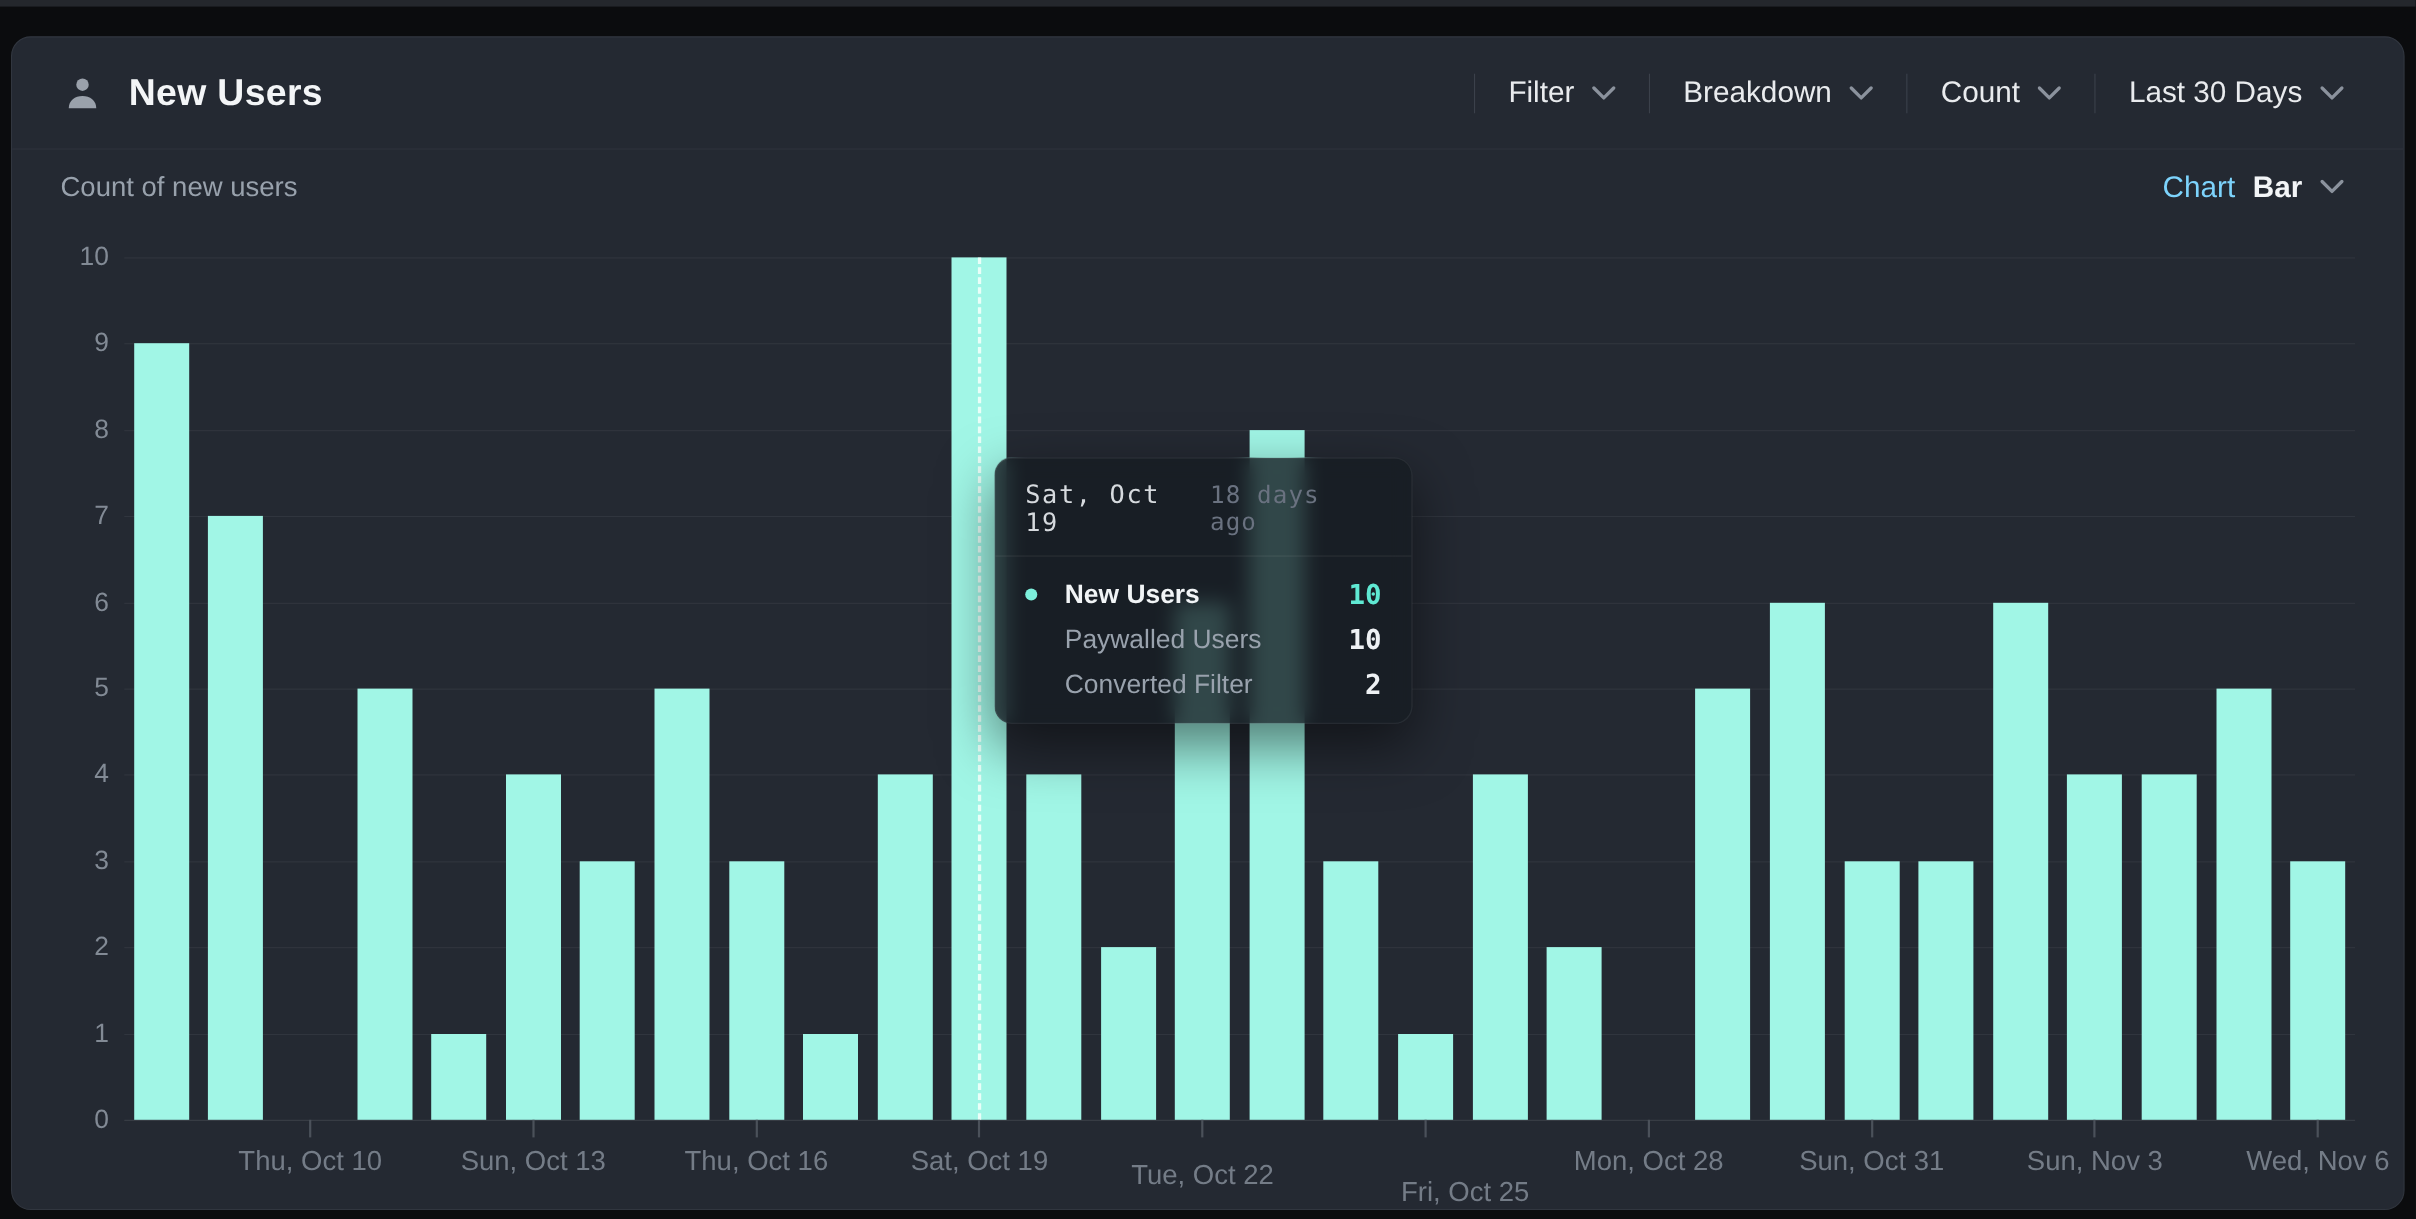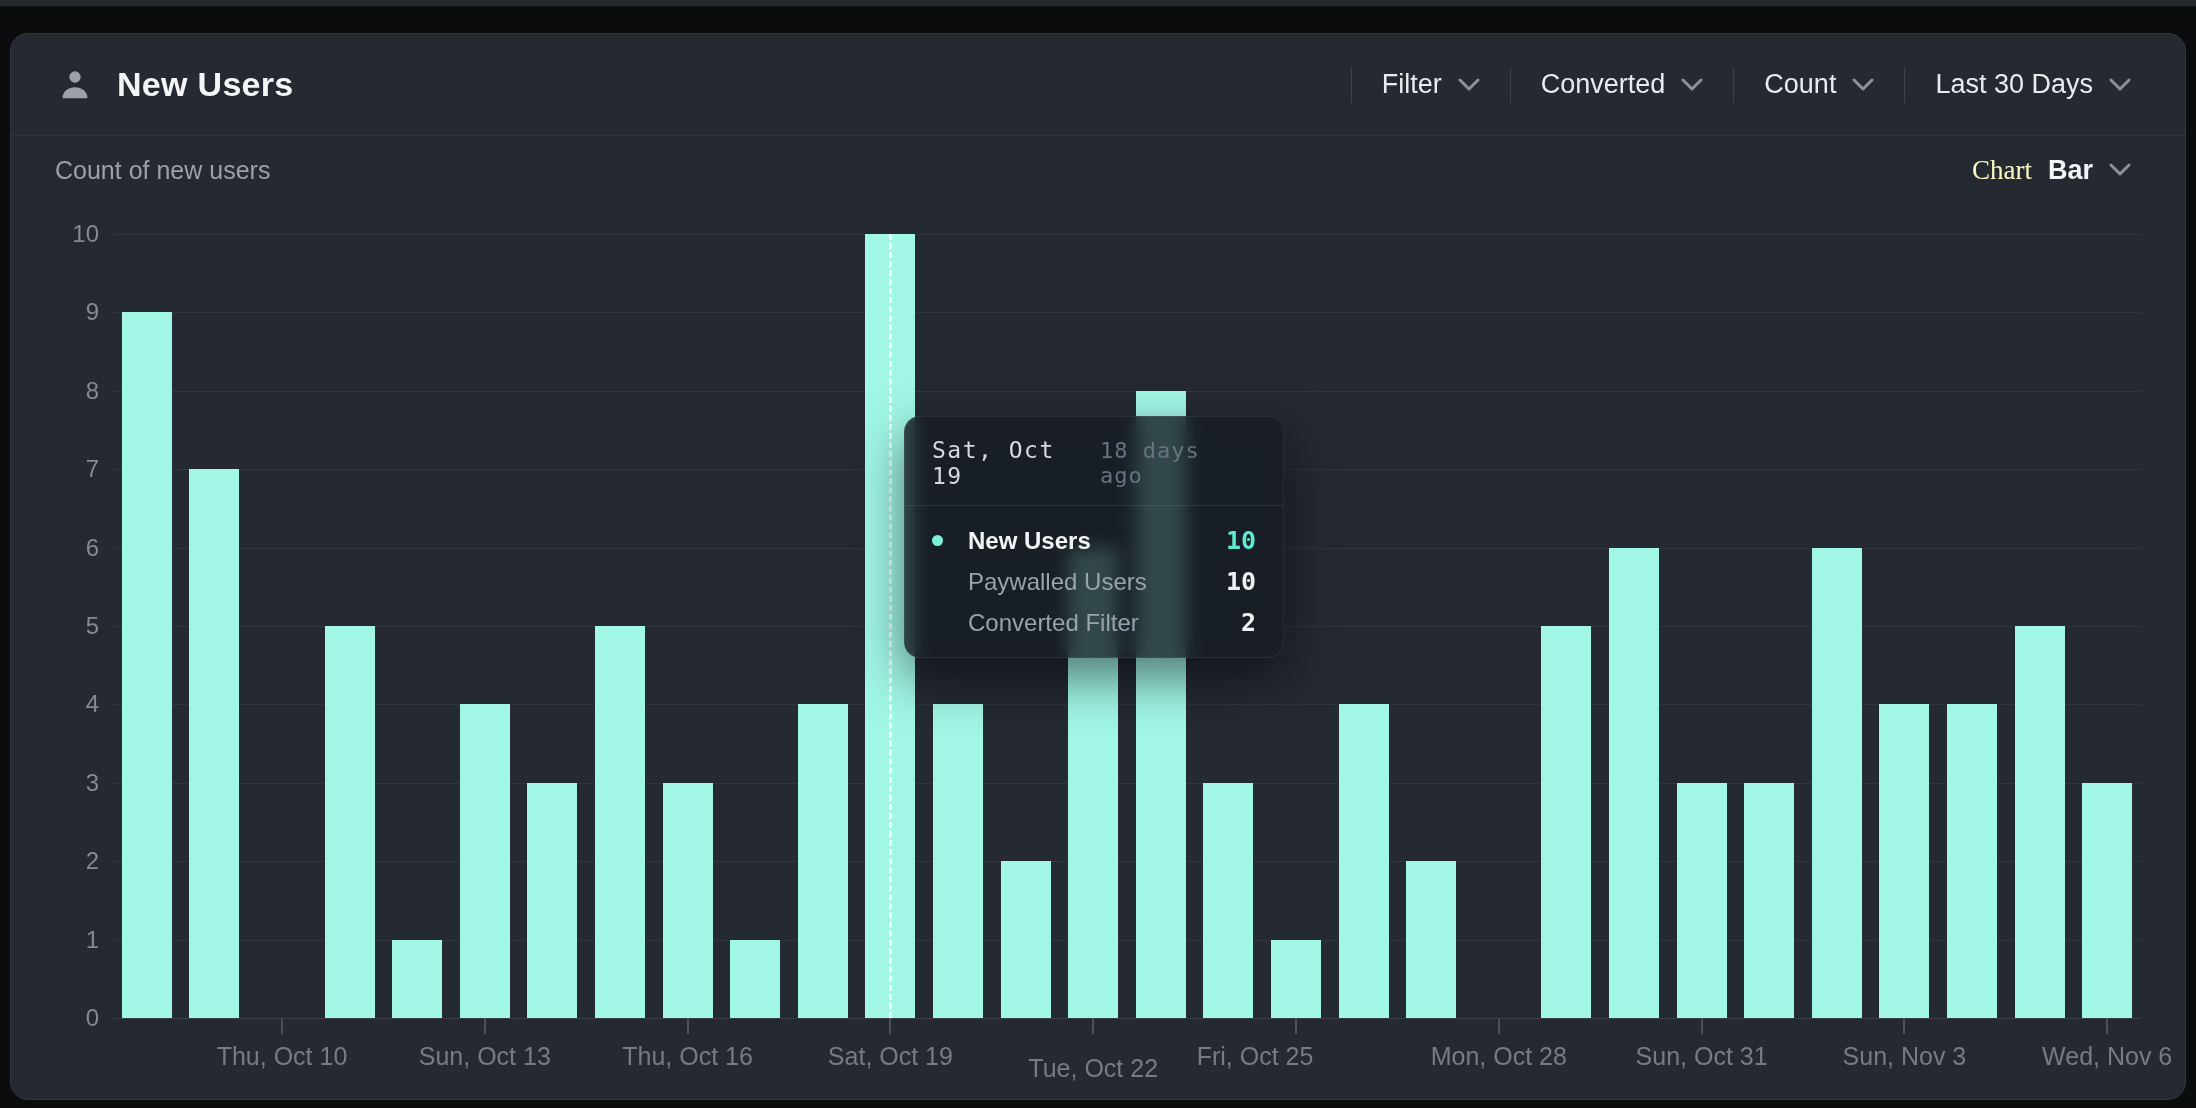--- a/index.html
+++ b/index.html
@@ -18,21 +18,21 @@
   .ctrl { display:flex; align-items:center; padding:0 30px; color:#e9ebee; font-size:27px;
           font-weight:500; cursor:pointer; white-space:nowrap; }
   .ctrl:last-child { padding-right:0; }
   .chev { margin-left:16px; width:22px; height:14px; }
   .ctrl-sep { width:1px; height:36px; background:#3b414b; }
 
   
   .subheader { height:68px; display:flex; align-items:center; padding:0 54px 0 44px;text-align:center; }
   .metric-label { font-size:25px; font-weight:500; color:#98a1ac; }
   .chart-select { margin-left:auto; display:flex; align-items:center; font-size:27px; cursor:pointer; }
-  .chart-select .lbl { color:#fef9c3; margin-right:16px;font-family:Liberation Serif, serif; }
+  .chart-select .lbl { color:#7dd3fc; margin-right:16px; }
   .chart-select .val { color:#f3f5f7; font-weight:700; }
 
   
   .plot { position:absolute; left:102px; top:200px; width:2028px; height:784px; }
   .gridline { position:absolute; left:0; right:0; height:1px; background:rgba(255,255,255,0.06); }
   .gridline.zero { background:rgba(255,255,255,0.10); }
   .y-label { position:absolute; left:8px; width:80px; text-align:right; font-size:24px;
              color:#828a95; line-height:28px; }
   .bar { position:absolute; bottom:0; width:50px; background:#a1f6e6; }
   .hover-line { position:absolute; bottom:0; width:0; border-left:3px dashed rgba(243,255,251,0.88); }
@@ -77,21 +77,21 @@
     <div class="controls">
       <div class="ctrl-sep"></div>
       <div class="ctrl">
         <span>Filter</span>
         <svg class="chev" viewBox="0 0 22 14">
           <path d="M2 2 L11 11 L20 2" fill="none" stroke="#8b929d" stroke-width="3" stroke-linecap="round" stroke-linejoin="round"></path>
         </svg>
       </div>
       <div class="ctrl-sep"></div>
       <div class="ctrl">
-        <span>Converted</span>
+        <span>Breakdown</span>
         <svg class="chev" viewBox="0 0 22 14">
           <path d="M2 2 L11 11 L20 2" fill="none" stroke="#8b929d" stroke-width="3" stroke-linecap="round" stroke-linejoin="round"></path>
         </svg>
       </div>
       <div class="ctrl-sep"></div>
       <div class="ctrl">
         <span>Count</span>
         <svg class="chev" viewBox="0 0 22 14">
           <path d="M2 2 L11 11 L20 2" fill="none" stroke="#8b929d" stroke-width="3" stroke-linecap="round" stroke-linejoin="round"></path>
         </svg>
@@ -164,21 +164,21 @@
       <div class="x-label" style="left: 271px;">Thu, Oct 10</div>
       <div class="x-tick" style="left: 472.8px;"></div>
       <div class="x-label" style="left: 473.8px;">Sun, Oct 13</div>
       <div class="x-tick" style="left: 675.6px;"></div>
       <div class="x-label" style="left: 676.6px;">Thu, Oct 16</div>
       <div class="x-tick" style="left: 878.4px;"></div>
       <div class="x-label" style="left: 879.4px;">Sat, Oct 19</div>
       <div class="x-tick" style="left: 1081.2px;"></div>
       <div class="x-label" style="left: 1082.2px; margin-top: 12px;">Tue, Oct 22</div>
       <div class="x-tick" style="left: 1284px;"></div>
-      <div class="x-label" style="left: 1244px;">Fri, Oct 25</div>
+      <div class="x-label" style="left: 1321px; margin-top: 28px;">Fri, Oct 25</div>
       <div class="x-tick" style="left: 1486.8px;"></div>
       <div class="x-label" style="left: 1487.8px;">Mon, Oct 28</div>
       <div class="x-tick" style="left: 1689.6px;"></div>
       <div class="x-label" style="left: 1690.6px;">Sun, Oct 31</div>
       <div class="x-tick" style="left: 1892.4px;"></div>
       <div class="x-label" style="left: 1893.4px; text-align: center;">Sun, Nov 3</div>
       <div class="x-tick" style="left: 2095.2px;"></div>
       <div class="x-label" style="left: 2096.2px;">Wed, Nov 6</div>
     </div>
 

